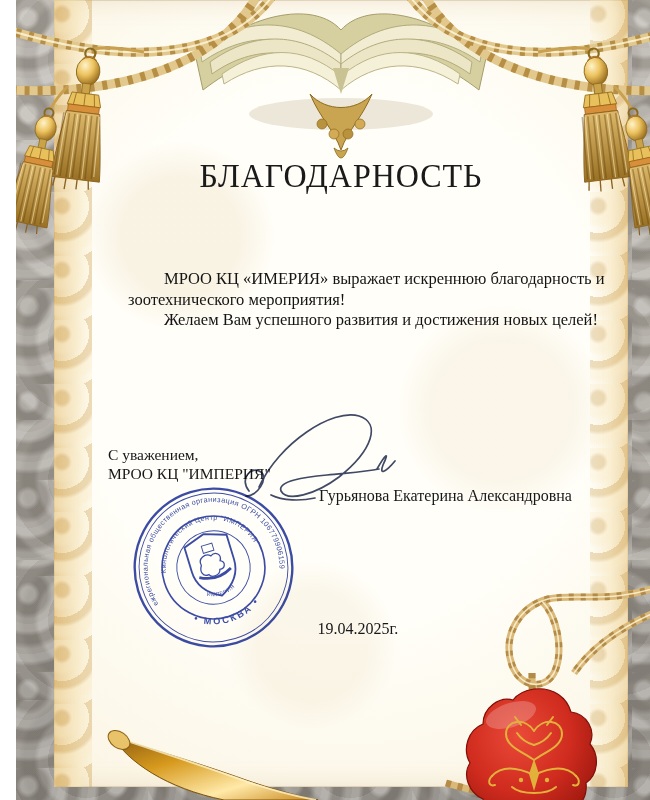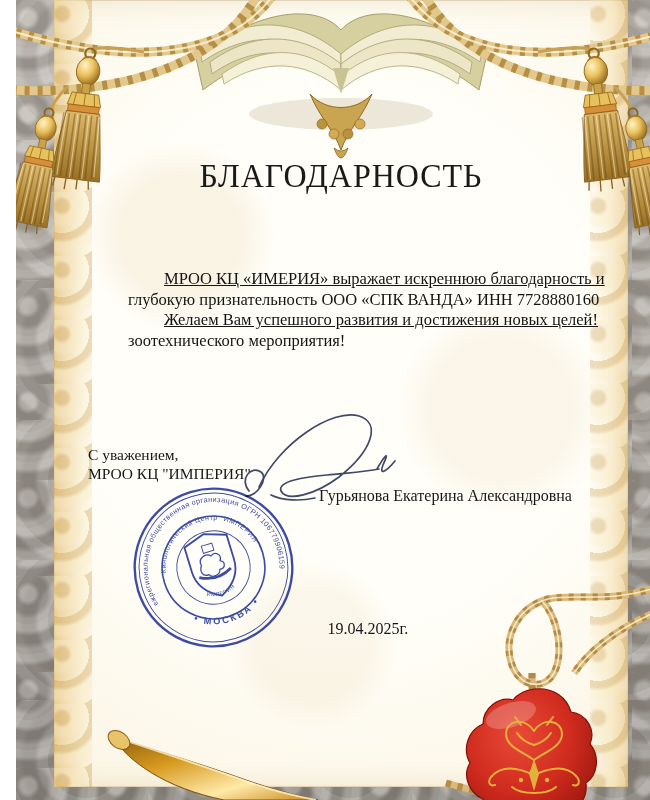--- a/index.html
+++ b/index.html
@@ -45,25 +45,25 @@
   .signature{left:215px;top:403px;z-index:9;mix-blend-mode:multiply;}
   .curl{left:58px;top:698px;z-index:10;}
 
   
   .title{position:absolute;left:0;width:650px;top:158px;z-index:7;margin:0;
     text-align:center;font-size:33px;font-weight:normal;letter-spacing:1px;
     color:#1a1a1a;transform:scaleX(.97);}
   .body-text{position:absolute;left:112px;top:269px;width:460px;z-index:7;
     font-size:16.5px;line-height:20.6px;color:#141414;}
   .body-text .ln{white-space:nowrap;}
-  .body-text .indent{padding-left:36px;text-decoration:underline;}
-  .closing{position:absolute;left:72px;top:446px;z-index:7;
+  .body-text .indent{padding-left:36px;}
+  .closing{position:absolute;left:92px;top:446px;z-index:7;
     font-size:15.5px;line-height:18.6px;color:#17171a;}
   .name{position:absolute;left:303px;top:487px;z-index:7;font-size:16px;color:#17171a;white-space:nowrap;}
-  .date{position:absolute;left:252px;top:620px;width:200px;text-align:center;z-index:7;
+  .date{position:absolute;left:242px;top:620px;width:200px;text-align:center;z-index:7;
     font-size:16px;color:#17171a;}
 </style>
 </head>
 <body>
 
 <div class="stage">
 
   <div class="paper">
     <div class="edge edge-left"></div>
     <div class="edge edge-right"></div>
@@ -162,23 +162,22 @@
     <use href="#tassel" transform="translate(75,48) rotate(7) scale(1.12)"></use>
     <use href="#tassel" transform="translate(34,108) rotate(12)"></use>
     <use href="#tassel" transform="translate(577,48) rotate(-7) scale(1.12)"></use>
     <use href="#tassel" transform="translate(616,108) rotate(-12)"></use>
   </svg>
 
   <h1 class="title">БЛАГОДАРНОСТЬ</h1>
 
   <div class="body-text">
     <div class="ln indent">МРОО КЦ «ИМЕРИЯ» выражает искреннюю благодарность и</div>
-    <div class="ln">глубокую признательность ООО «СПК ВАНДА» ИНН 7728880160</div>
+    <div class="ln">зоотехнического мероприятия!</div>
     <div class="ln indent">Желаем Вам успешного развития и достижения новых целей!</div>
-    <div class="ln">зоотехнического мероприятия!</div>
   </div>
 
   <div class="closing">
     <div>С уважением,</div>
     <div>МРОО КЦ "ИМПЕРИЯ"</div>
   </div>
 
   <div class="name">Гурьянова Екатерина Александровна</div>
   <div class="date">19.04.2025г.</div>
 

